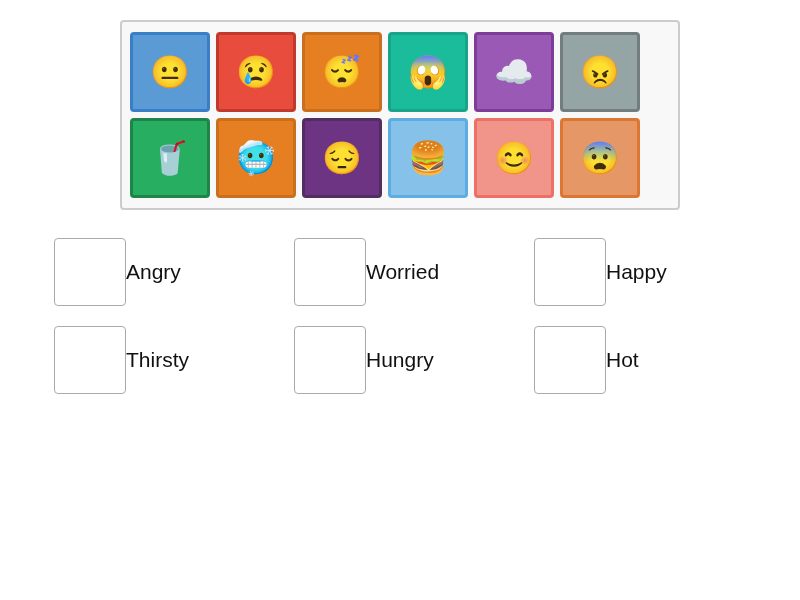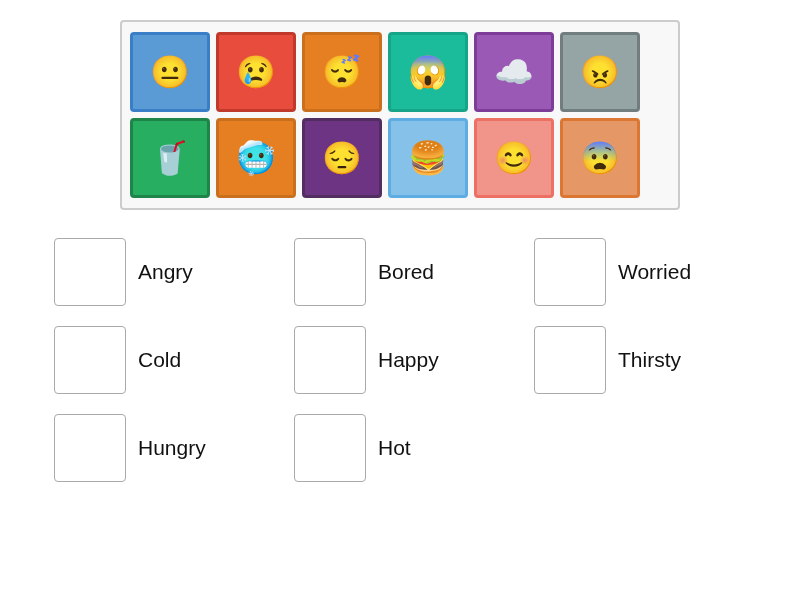--- a/index.html
+++ b/index.html
@@ -72,21 +72,20 @@
       display: grid;
       grid-template-columns: repeat(3, 1fr);
       width: 720px;
       margin-top: 0;
     }
 
     .word-item {
       display: flex;
       align-items: center;
       padding: 10px 14px;
-      gap: 12px;
       height: 88px;
     }
 
     .drop-box {
       width: 72px;
       height: 68px;
       border: 1.5px solid #aaa;
       border-radius: 4px;
       flex-shrink: 0;
       background: #fff;
@@ -143,29 +142,21 @@
     </div>
 </div>
 
 <div class="words-grid" id="words-grid">
     <div class="word-item">
       <div class="drop-box"></div>
       <span class="word-text">Angry</span>
     </div>
     <div class="word-item">
       <div class="drop-box"></div>
-      <span class="word-text">Bored</span>
-    </div>
-    <div class="word-item">
-      <div class="drop-box"></div>
       <span class="word-text">Worried</span>
-    </div>
-    <div class="word-item">
-      <div class="drop-box"></div>
-      <span class="word-text">Cold</span>
     </div>
     <div class="word-item">
       <div class="drop-box"></div>
       <span class="word-text">Happy</span>
     </div>
     <div class="word-item">
       <div class="drop-box"></div>
       <span class="word-text">Thirsty</span>
     </div>
     <div class="word-item">

